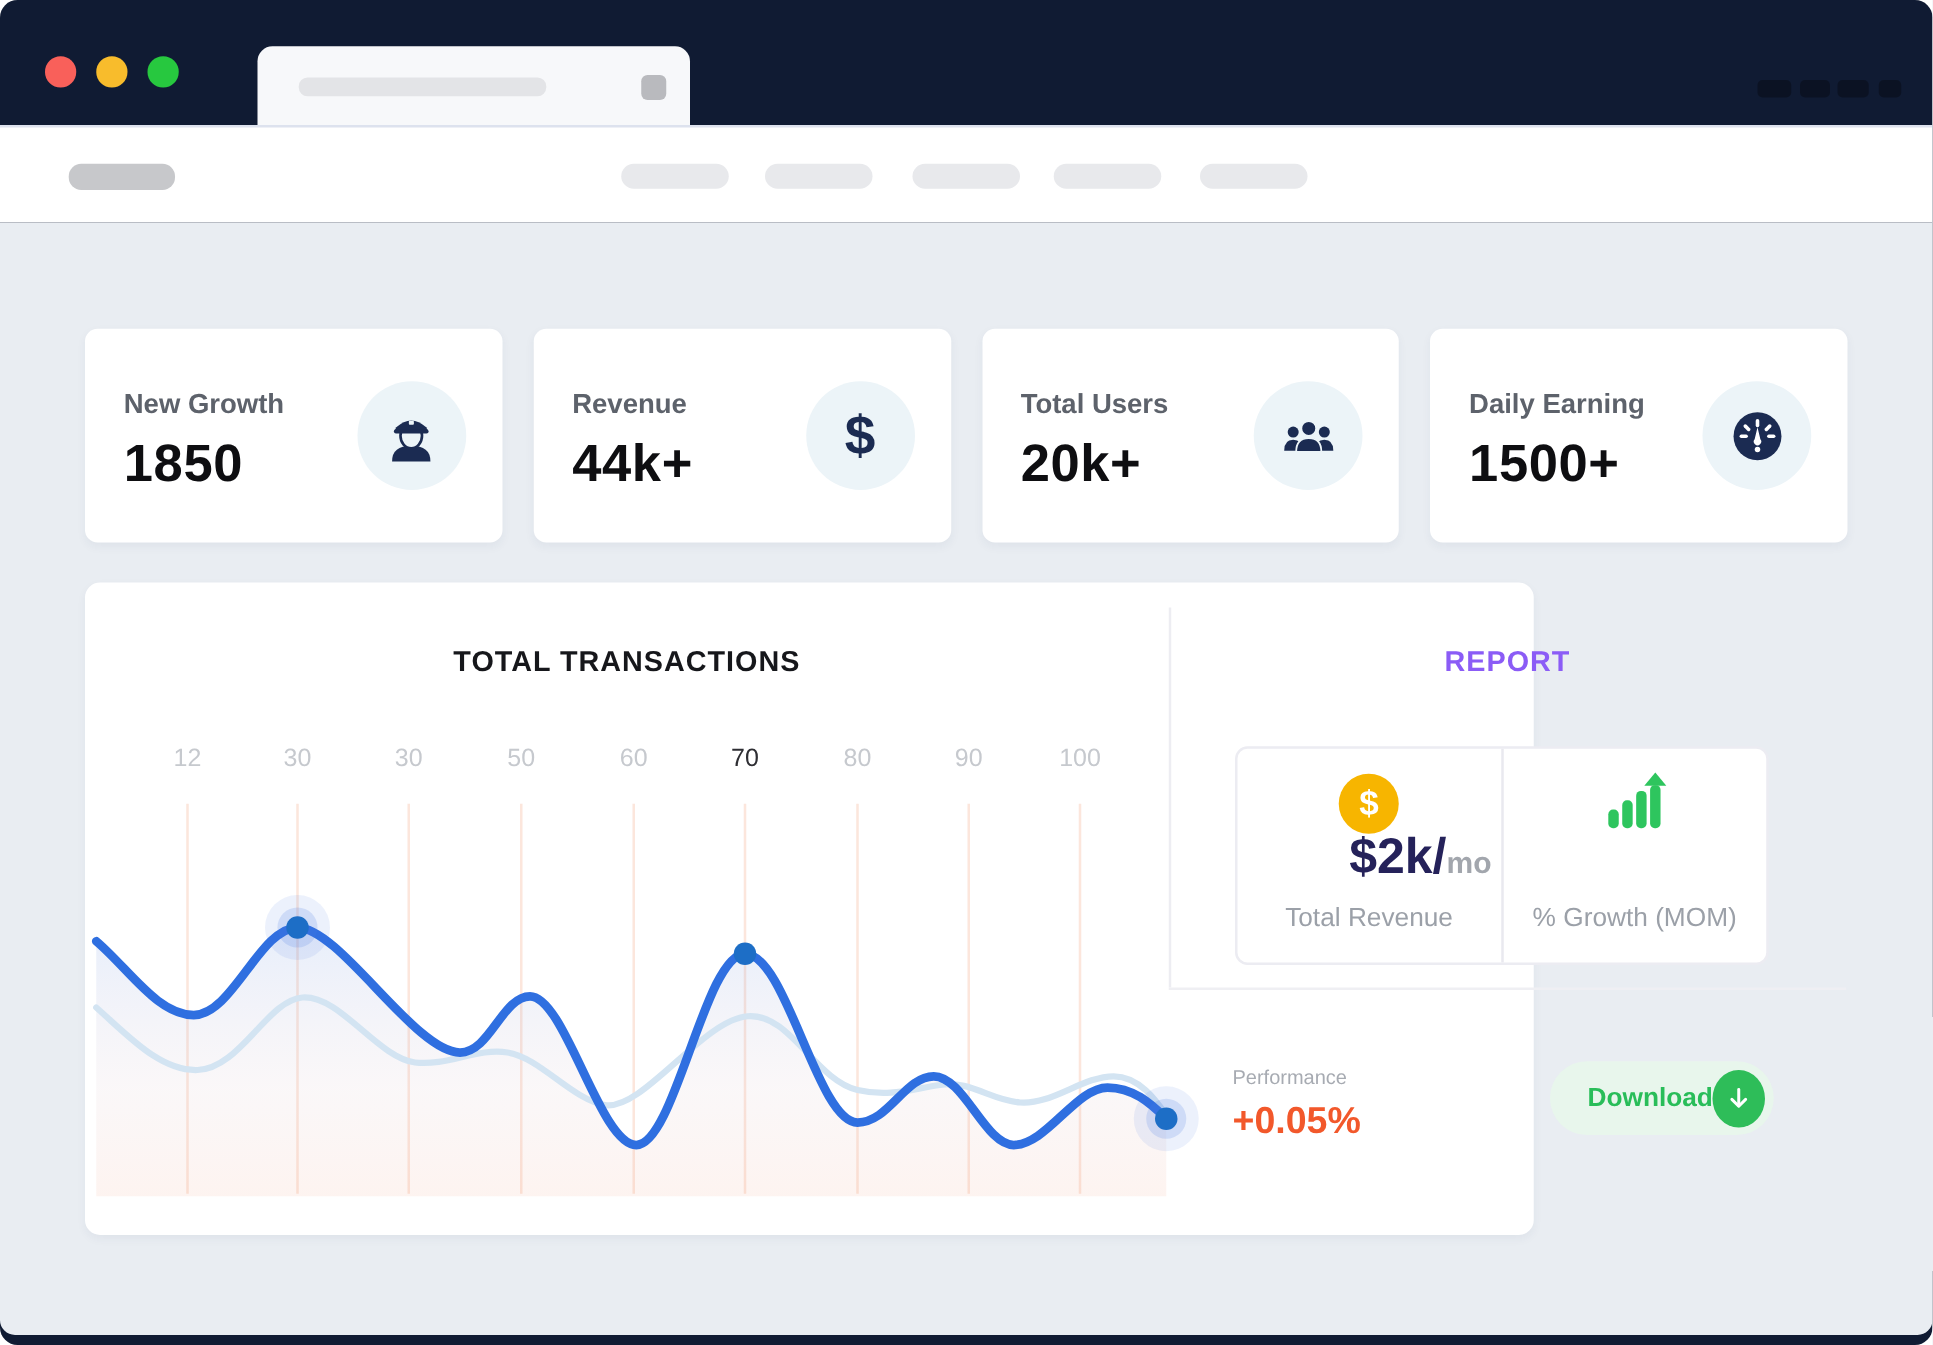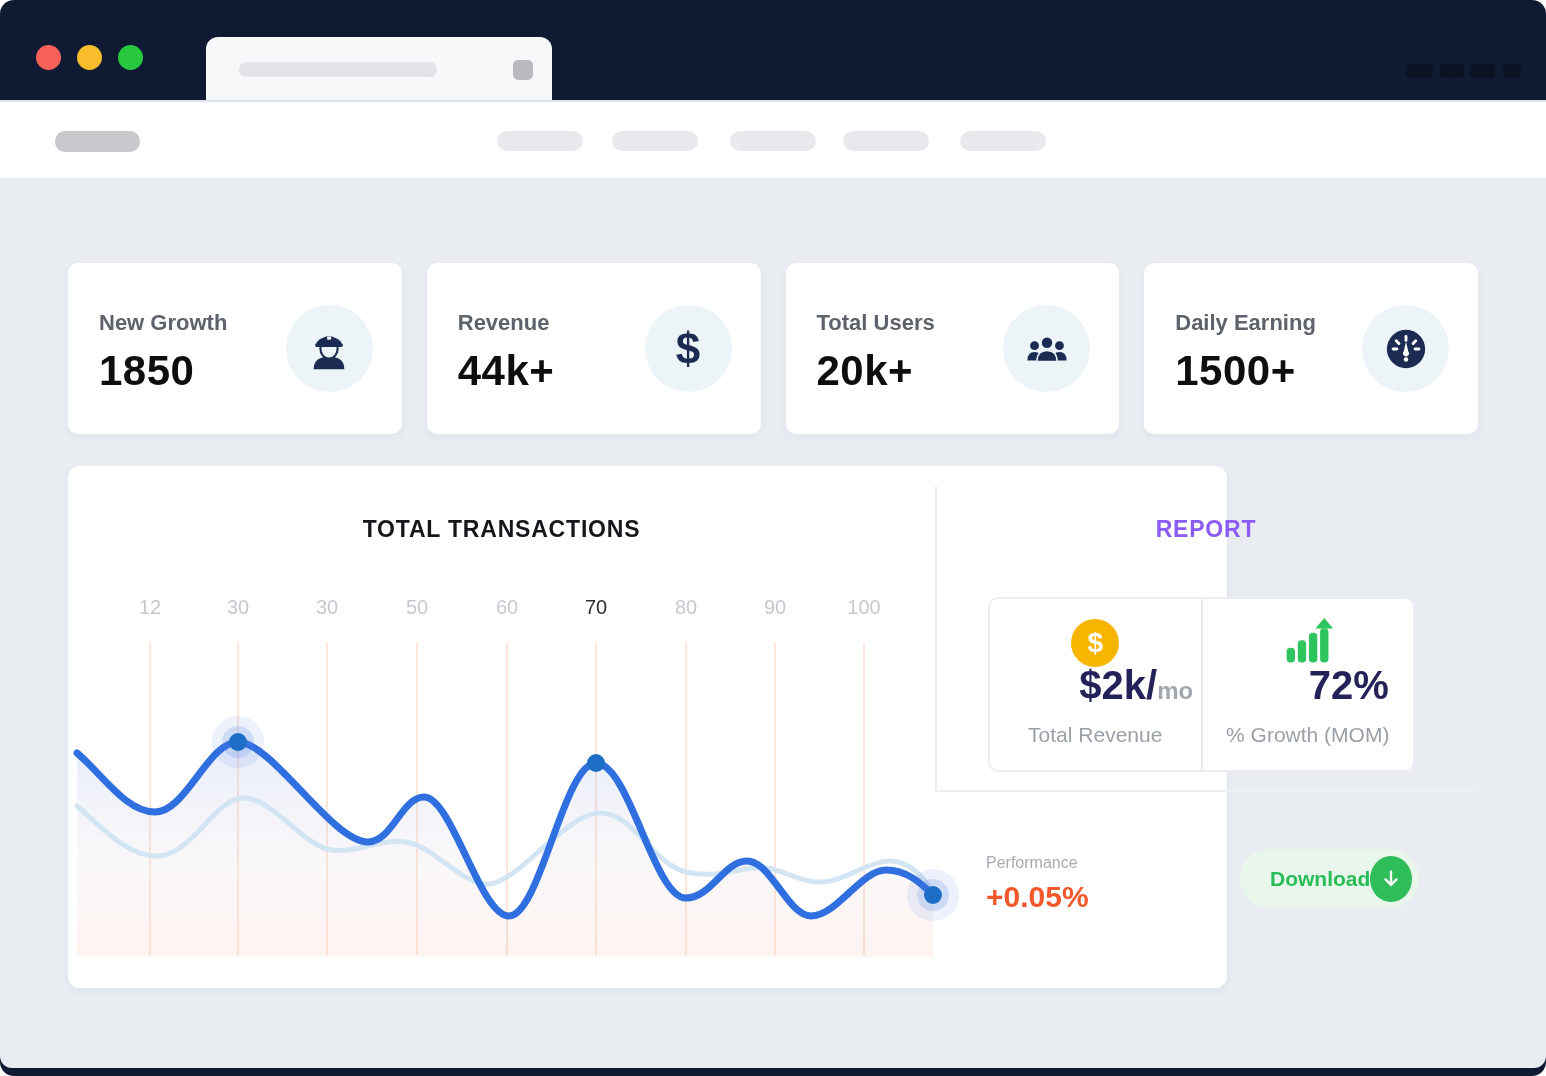--- a/index.html
+++ b/index.html
@@ -236,21 +236,20 @@
         <div class="report-col">
           <div class="report-icon">
             <svg width="52" height="52" viewBox="0 0 56 56" fill="#2ec55e">
               <rect x="5" y="33" width="9" height="16" rx="4"></rect>
               <rect x="17" y="25" width="9" height="24" rx="4"></rect>
               <rect x="29" y="17" width="9" height="32" rx="4"></rect>
               <rect x="41" y="12" width="9" height="37" rx="4"></rect>
               <path d="M45.5 1 l9.5 11.5 h-19 z"></path>
             </svg>
           </div>
-          <div class="report-value">72%</div>
           <div class="report-sub">% Growth (MOM)</div>
         </div>
       </div>
 
       <div class="perf-label">Performance</div>
       <div class="perf-value">+0.05%</div>
 
       <button class="download-btn">
         <span class="download-label">Download</span>
         <span class="download-circle">

